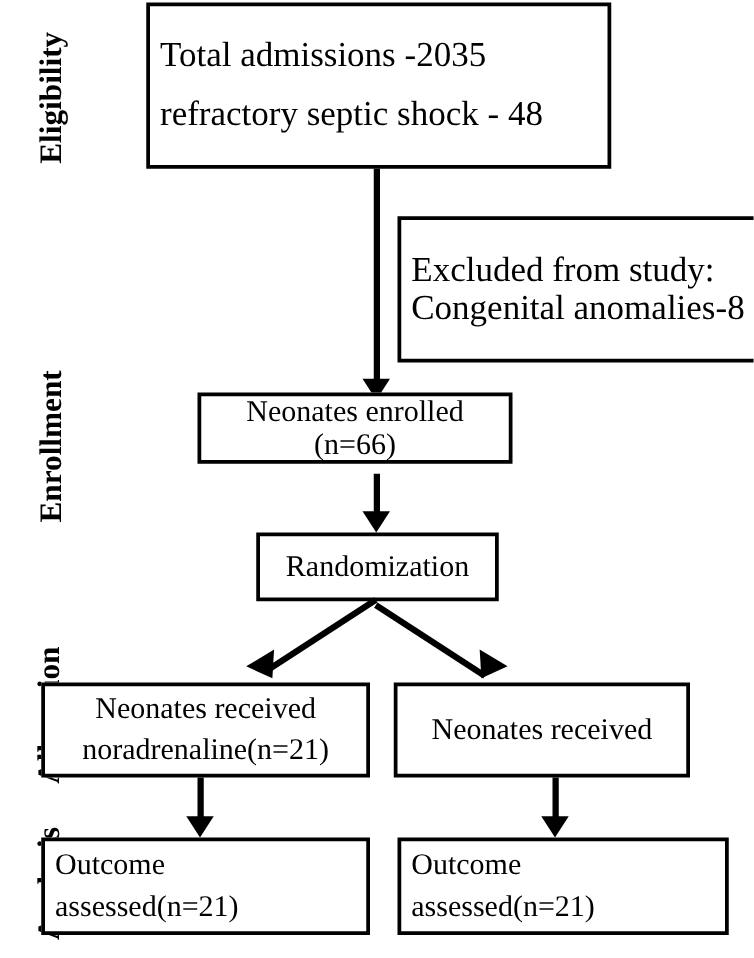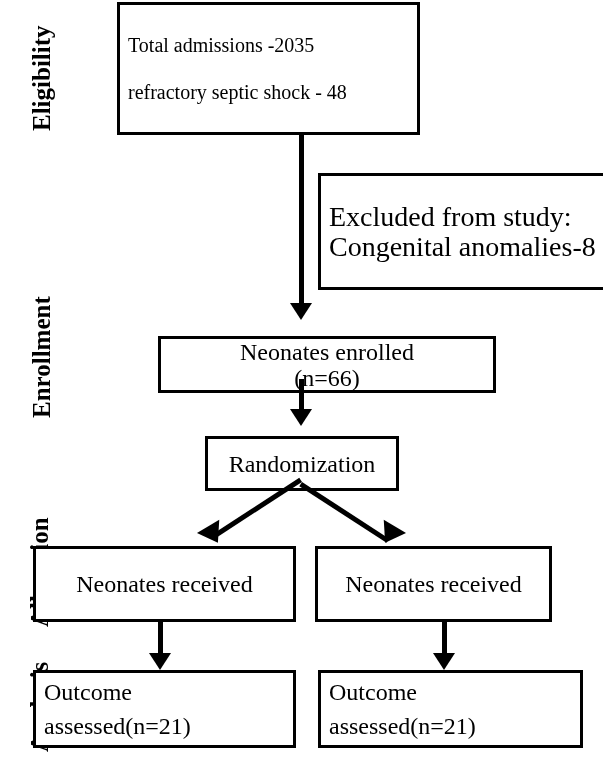--- a/index.html
+++ b/index.html
@@ -88,53 +88,54 @@
   </div>
 
   <div class="stage-label" style="left:26px; top:627px; font-size:25px;">
     <span>Allocation</span>
   </div>
 
   <div class="stage-label" style="left:26px; top:752px; font-size:25px;">
     <span>Analysis</span>
   </div>
 
-  <div class="node align-left" style="left:117px; top:2px; width:303px; height:133px; font-size:20px; line-height:30px;gap:17px;">
+  <div class="node align-left" style="left:117px; top:2px; width:372px; height:133px; font-size:28px; line-height:30px;gap:17px;">
     <span class="line">Total admissions -2035</span>
     <span class="line">refractory septic shock - 48</span>
   </div>
 
   <div class="vline" style="left:299px; top:135px; width:5px; height:170px;"></div>
   <div class="arrowhead-down" style="left:290px; top:303px;"></div>
 
   <div class="node align-left" style="left:318px; top:173px; width:292px; height:117px; font-size:28px; line-height:30px;">
     <span class="line">Excluded from study:</span>
     <span class="line">Congenital anomalies-8</span>
   </div>
 
-  <div class="node align-center" style="left:158px; top:336px; width:338px; height:57px; font-size:24px; line-height:26px;">
+  <div class="node align-center" style="left:158px; top:314px; width:252px; height:57px; font-size:24px; line-height:26px;">
     <span class="line">Neonates enrolled</span>
     <span class="line">(n=66)</span>
   </div>
 
   <div class="vline" style="left:299px; top:379px; width:5px; height:32px;"></div>
   <div class="arrowhead-down" style="left:290px; top:409px;"></div>
 
-  <div class="node align-center" style="left:205px; top:426px; width:194px; height:55px; font-size:24px; line-height:28px;margin-top:10px;">
+  <div class="node align-center" style="left:205px; top:426px; width:194px; height:55px; font-size:24px; line-height:28px;">
     <span class="line">Randomization</span>
   </div>
 
   <div class="diag" style="left:302px; top:482px; width:104px; transform: rotate(147deg);"></div>
   <div class="arrowhead-diag" style="left:200px; top:525px; transform: rotate(-31deg);"></div>
 
   <div class="diag" style="left:302px; top:482px; width:104px; transform: rotate(33deg);"></div>
   <div class="arrowhead-diag" style="left:377px; top:525px; transform: rotate(31deg);"></div>
 
   <div class="node align-center" style="left:33px; top:546px; width:263px; height:76px; font-size:24px; line-height:33px;">
     <span class="line">Neonates received</span>
+    <span class="line">noradrenaline(n=21)</span>
   </div>
 
   <div class="node align-center" style="left:315px; top:546px; width:237px; height:76px; font-size:24px; line-height:33px;">
     <span class="line">Neonates received</span>
   </div>
 
   <div class="vline" style="left:158px; top:622px; width:5px; height:34px;"></div>
   <div class="arrowhead-down" style="left:149px; top:653px;"></div>
 
   <div class="vline" style="left:442px; top:622px; width:5px; height:34px;"></div>

